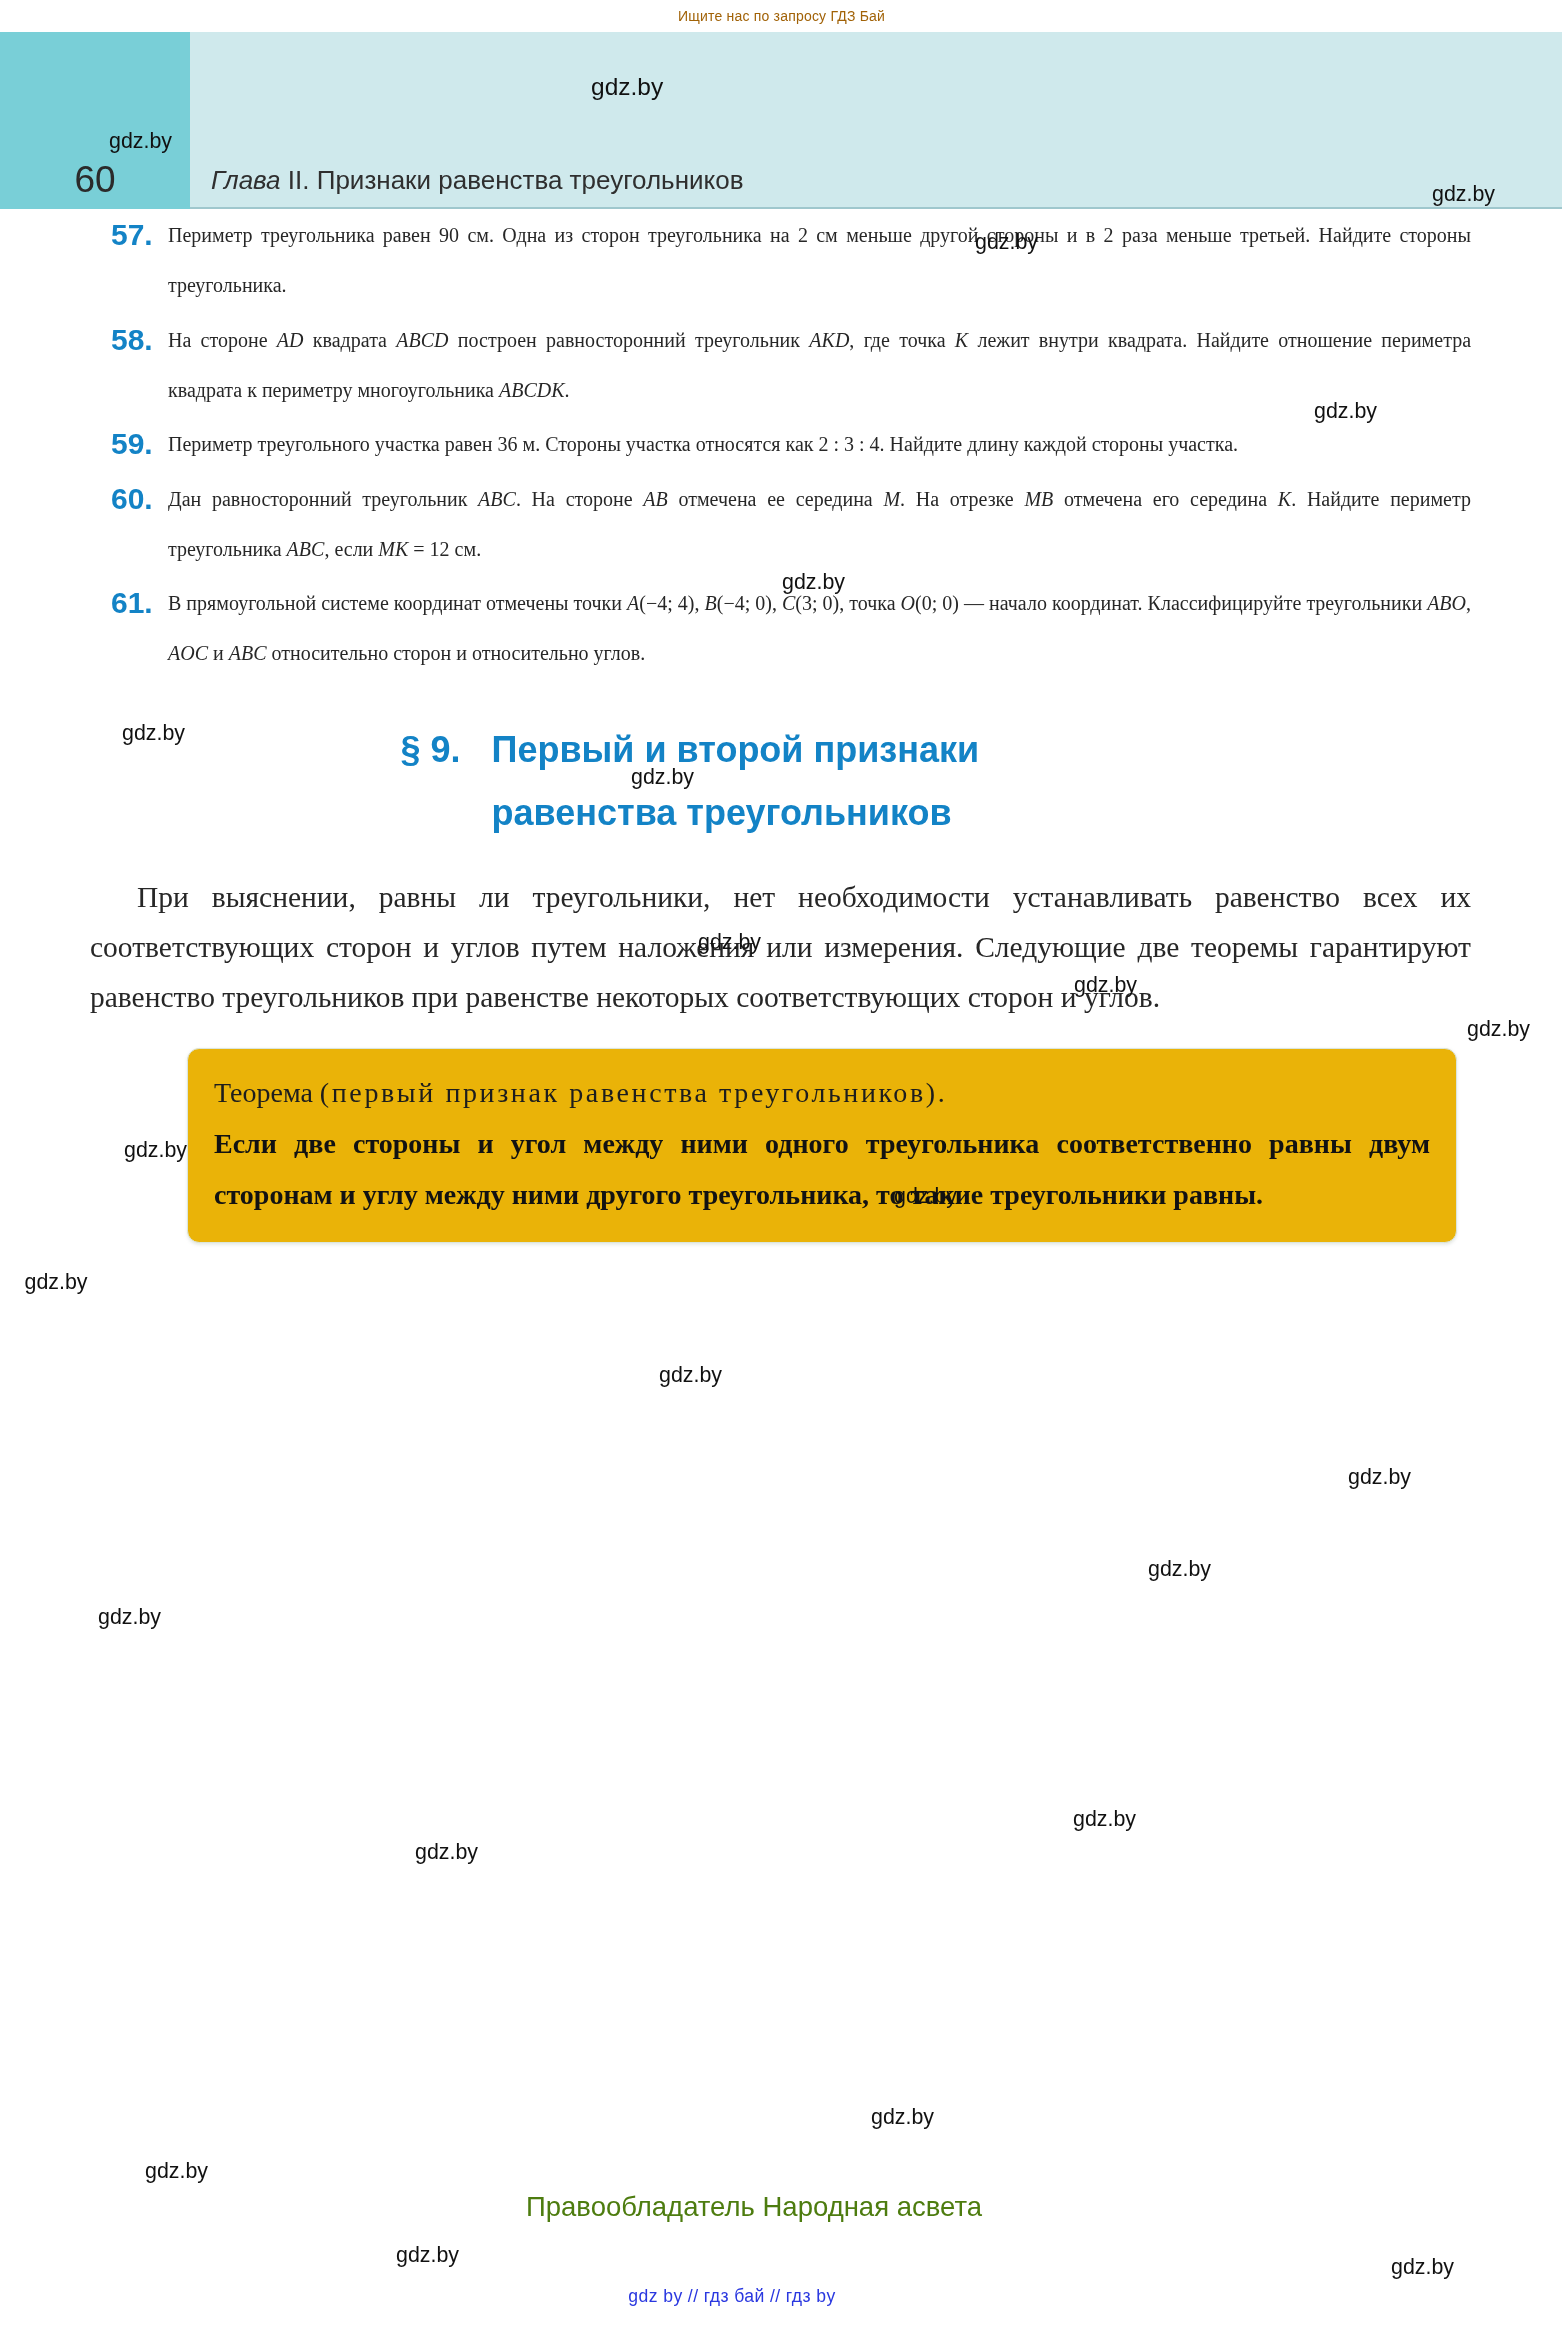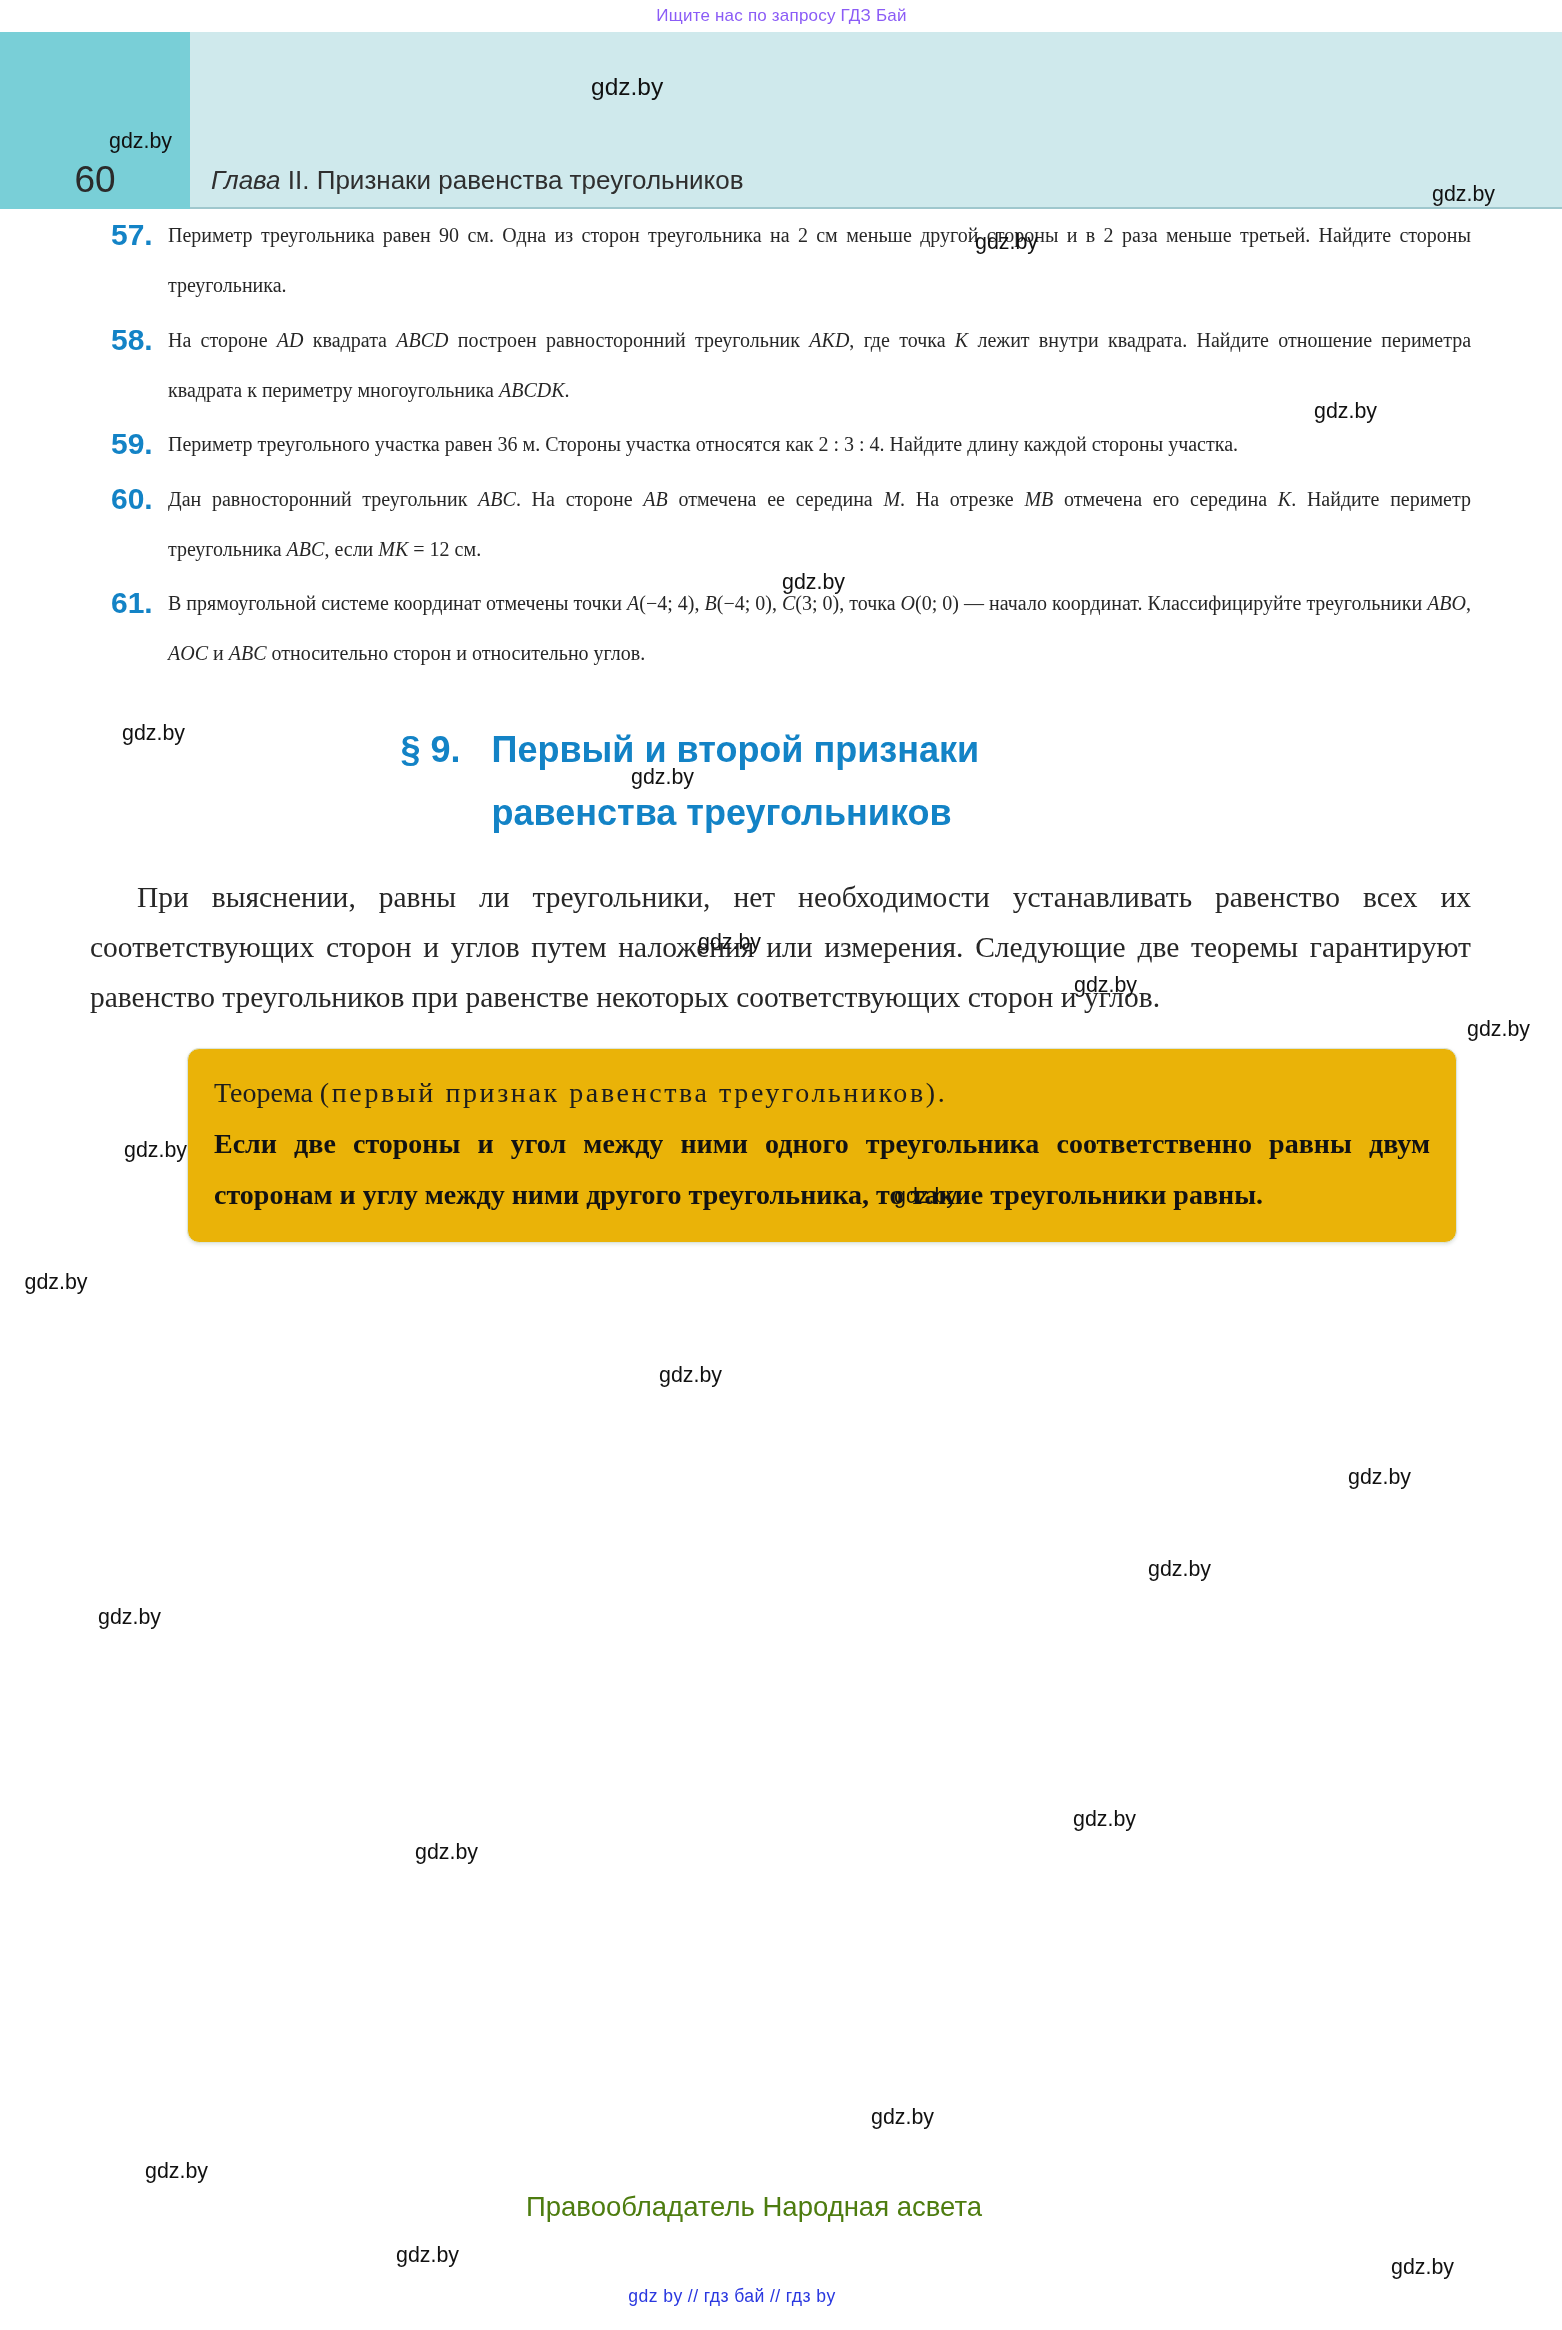--- a/index.html
+++ b/index.html
@@ -25,22 +25,22 @@
     top: 0; left: 0;
     width: 1563px;
     height: 32px;
     display: flex;
     align-items: center;
     justify-content: center;
     background: #ffffff;
   }
   .promo-banner span {
     font-family: "Liberation Sans", sans-serif;
-    font-size: 17px;
-    color: #8b5cf6;
+    font-size: 14px;
+    color: #a16207;
     letter-spacing: 0.2px;
   }
 
   
   .header-band {
     position: absolute;
     top: 32px; left: 0;
     width: 1563px;
     height: 177px;
     background: #cfe9ec;

